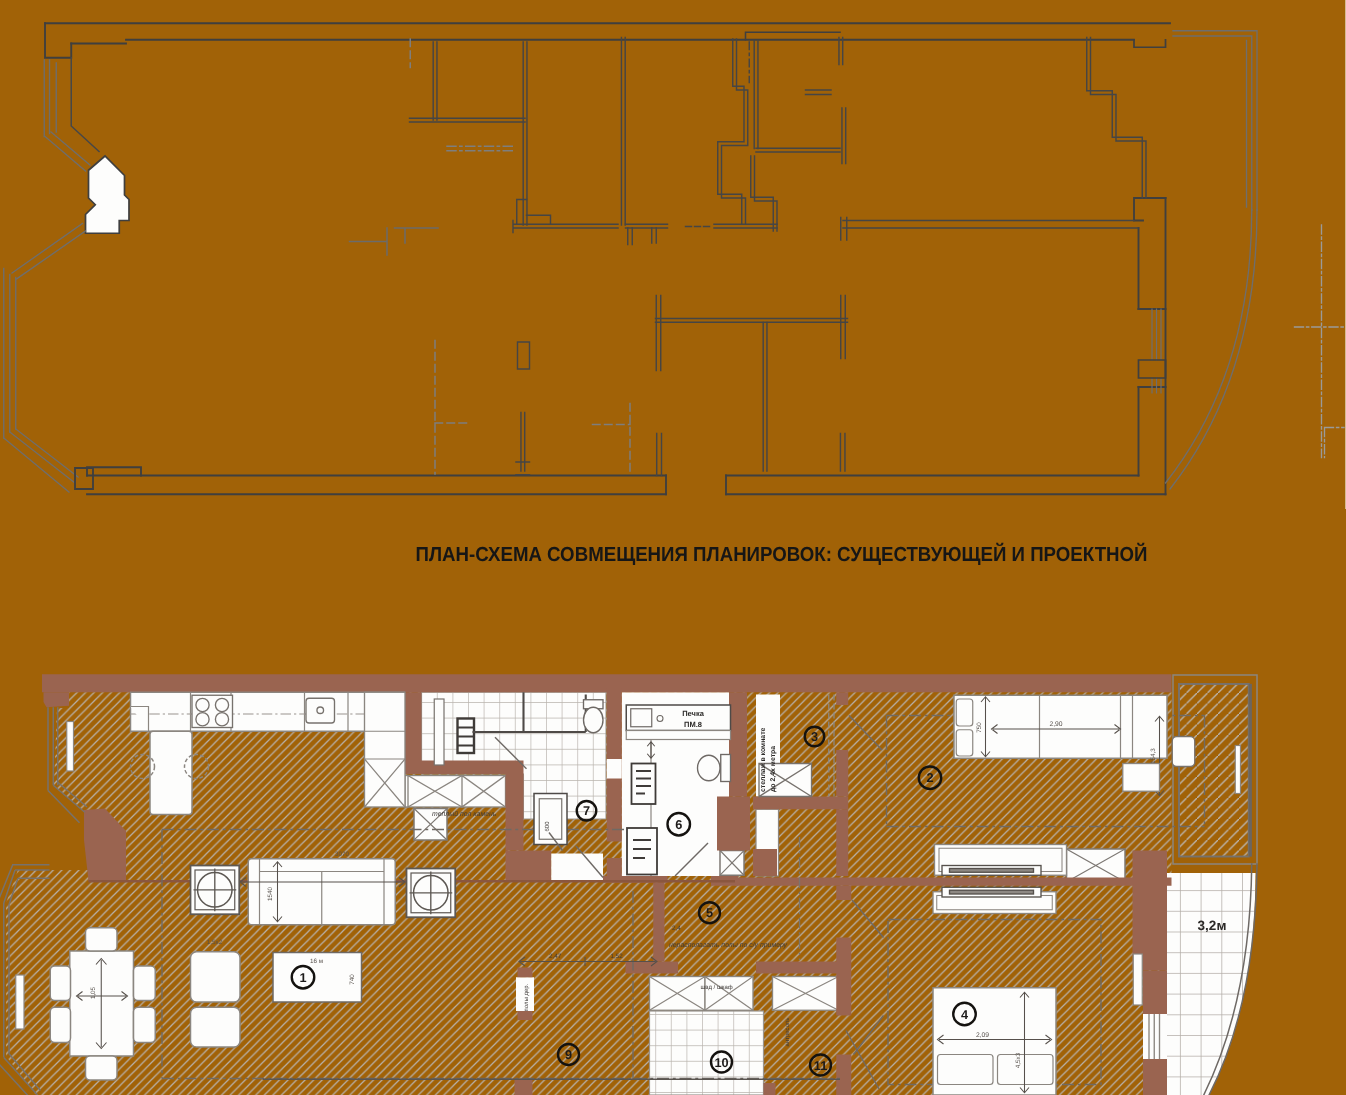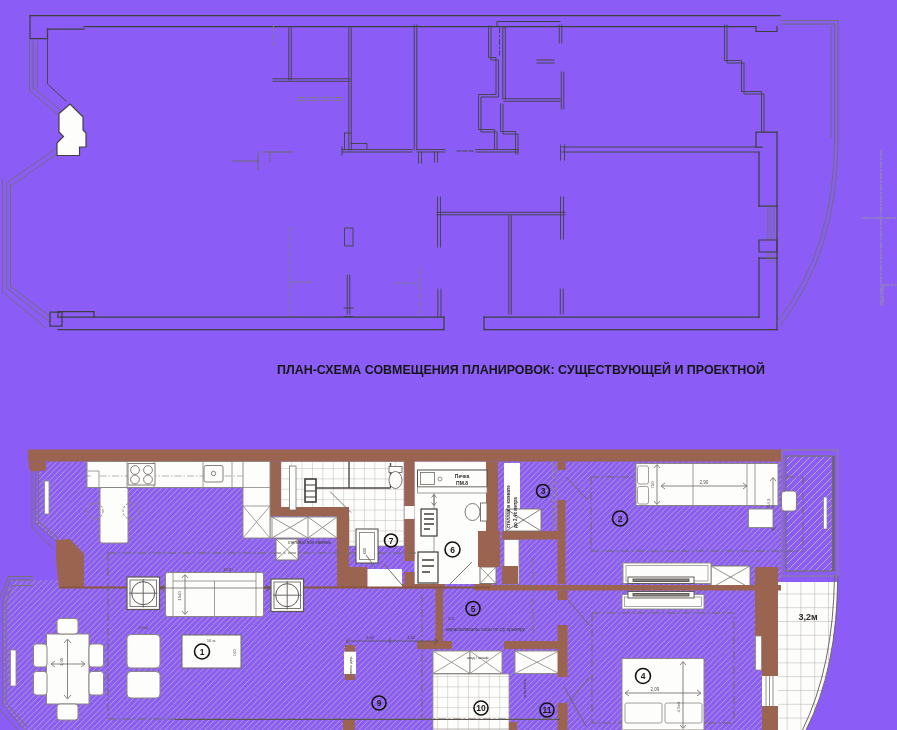--- a/index.html
+++ b/index.html
@@ -1,16 +1,16 @@
 <!DOCTYPE html>
 <html><head>
 <meta charset="utf-8">
 <style>
 html,body{margin:0;padding:0;background:#ffffff;}
-#page{width:897px;height:730px;position:relative;background:#8b5cf6;overflow:hidden;
+#page{width:897px;height:730px;position:relative;background:#a16207;overflow:hidden;
  font-family:"Liberation Sans", sans-serif;}
 svg{position:absolute;top:0;left:0;}
 </style>
 </head>
 <body>
 <div id="page">
 <svg width="897" height="730" viewBox="0 0 897 730">
 <defs>
 <pattern id="hatch" width="5.7" height="5.7" patternUnits="userSpaceOnUse">
  <path d="M-1,6.7 L6.7,-1 M-1,1 L1,-1 M4.7,6.7 L6.7,4.7" stroke="#b7b0a9" stroke-width="0.85" fill="none"></path>

